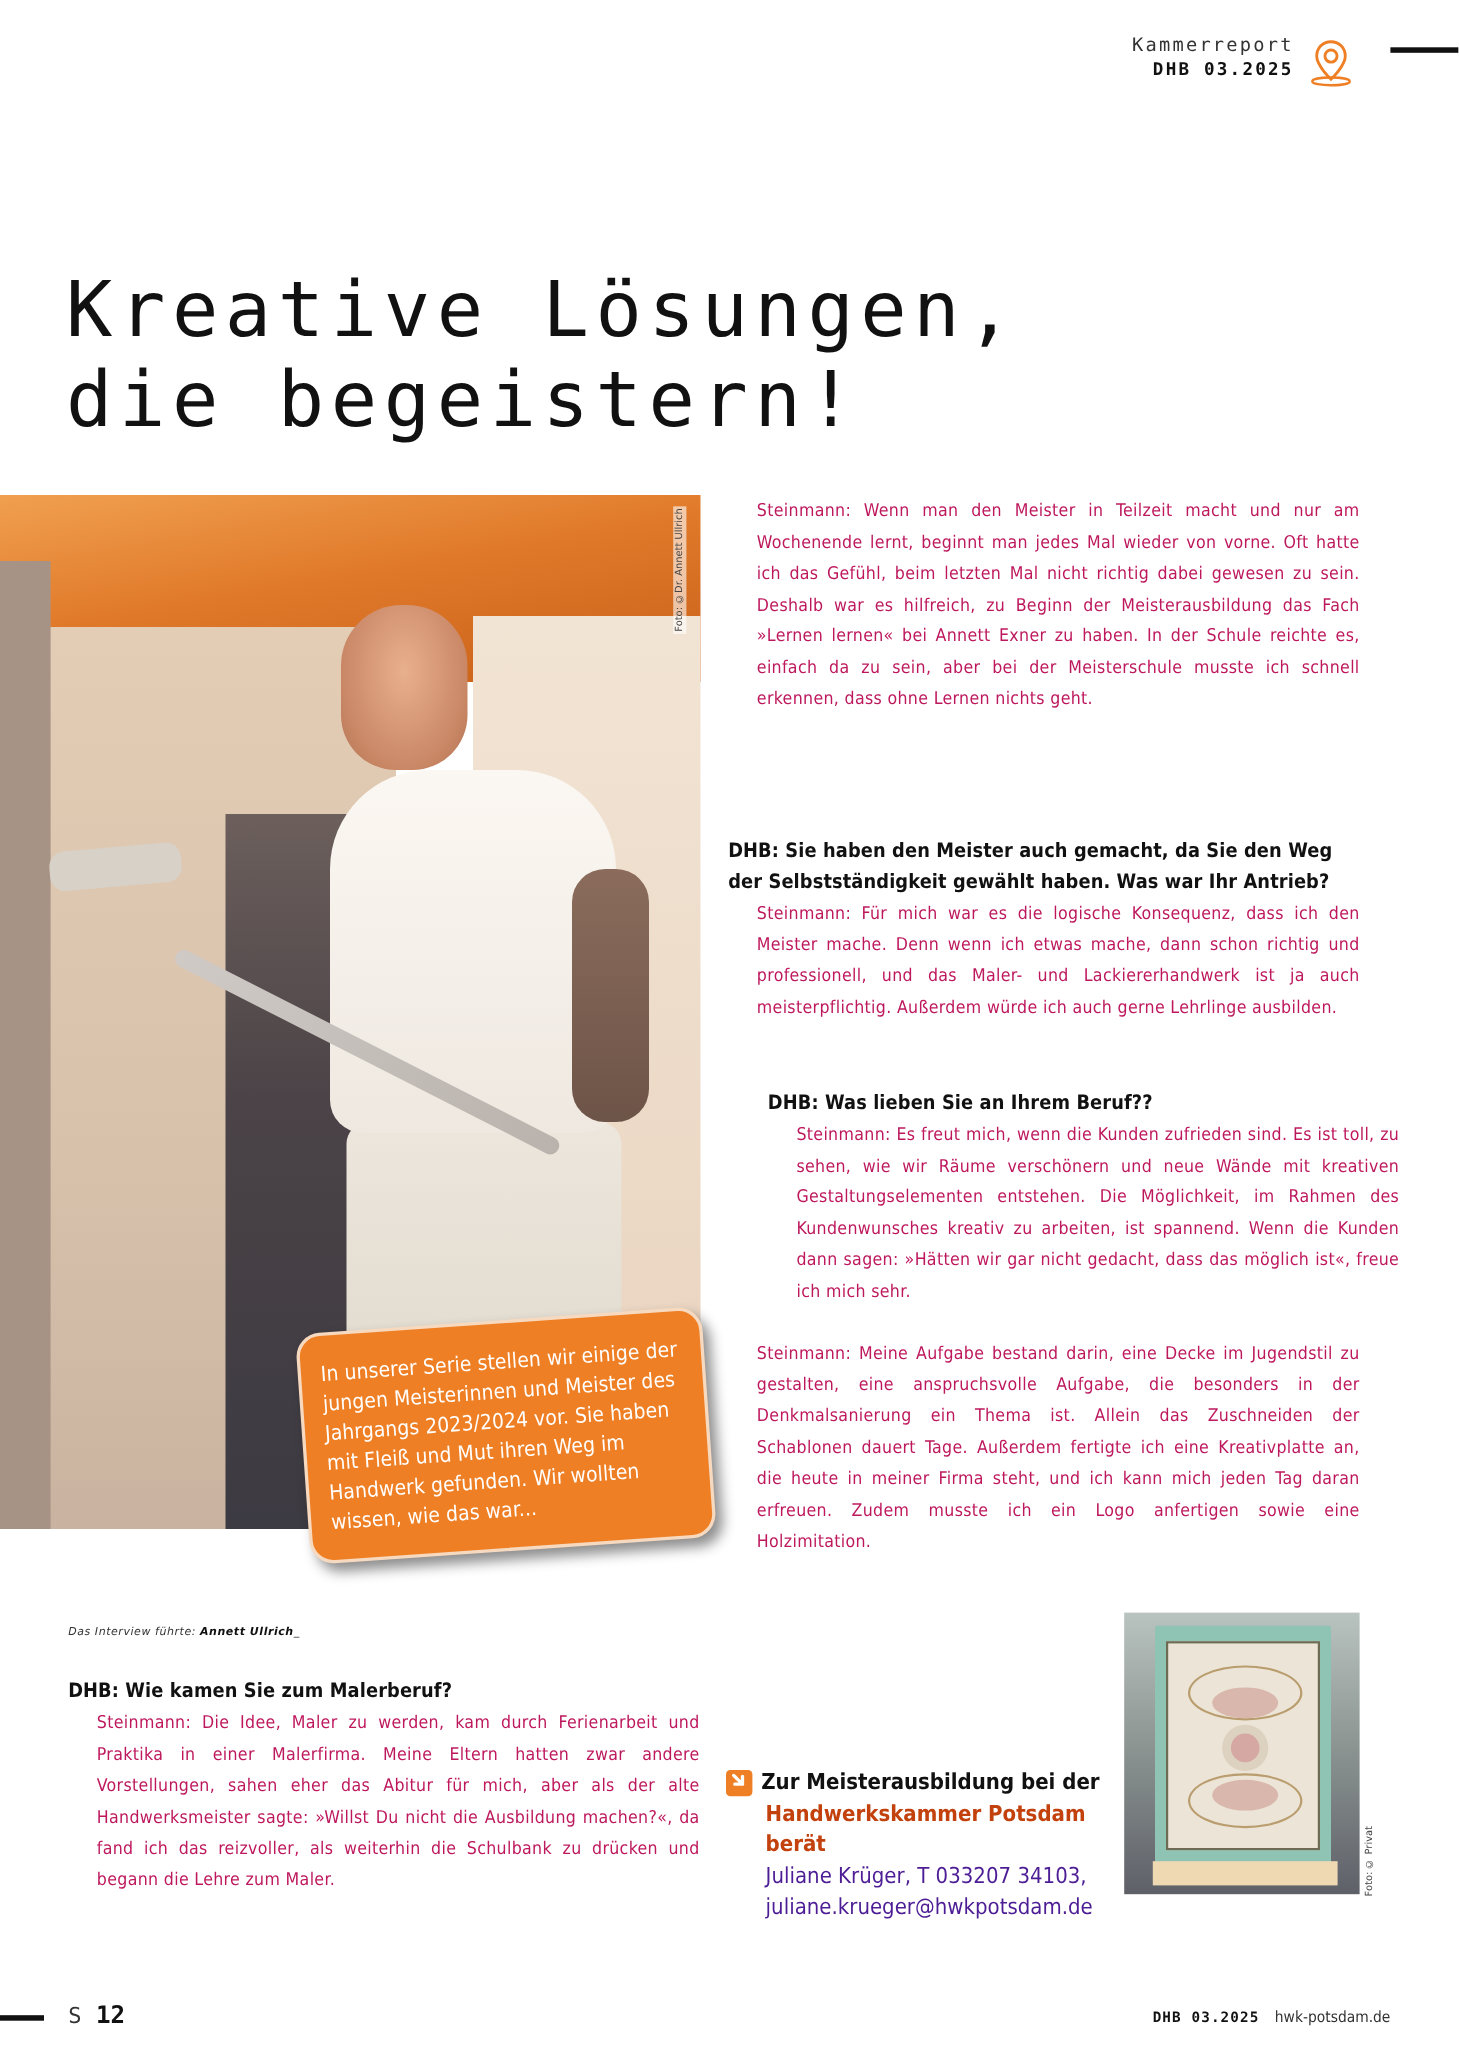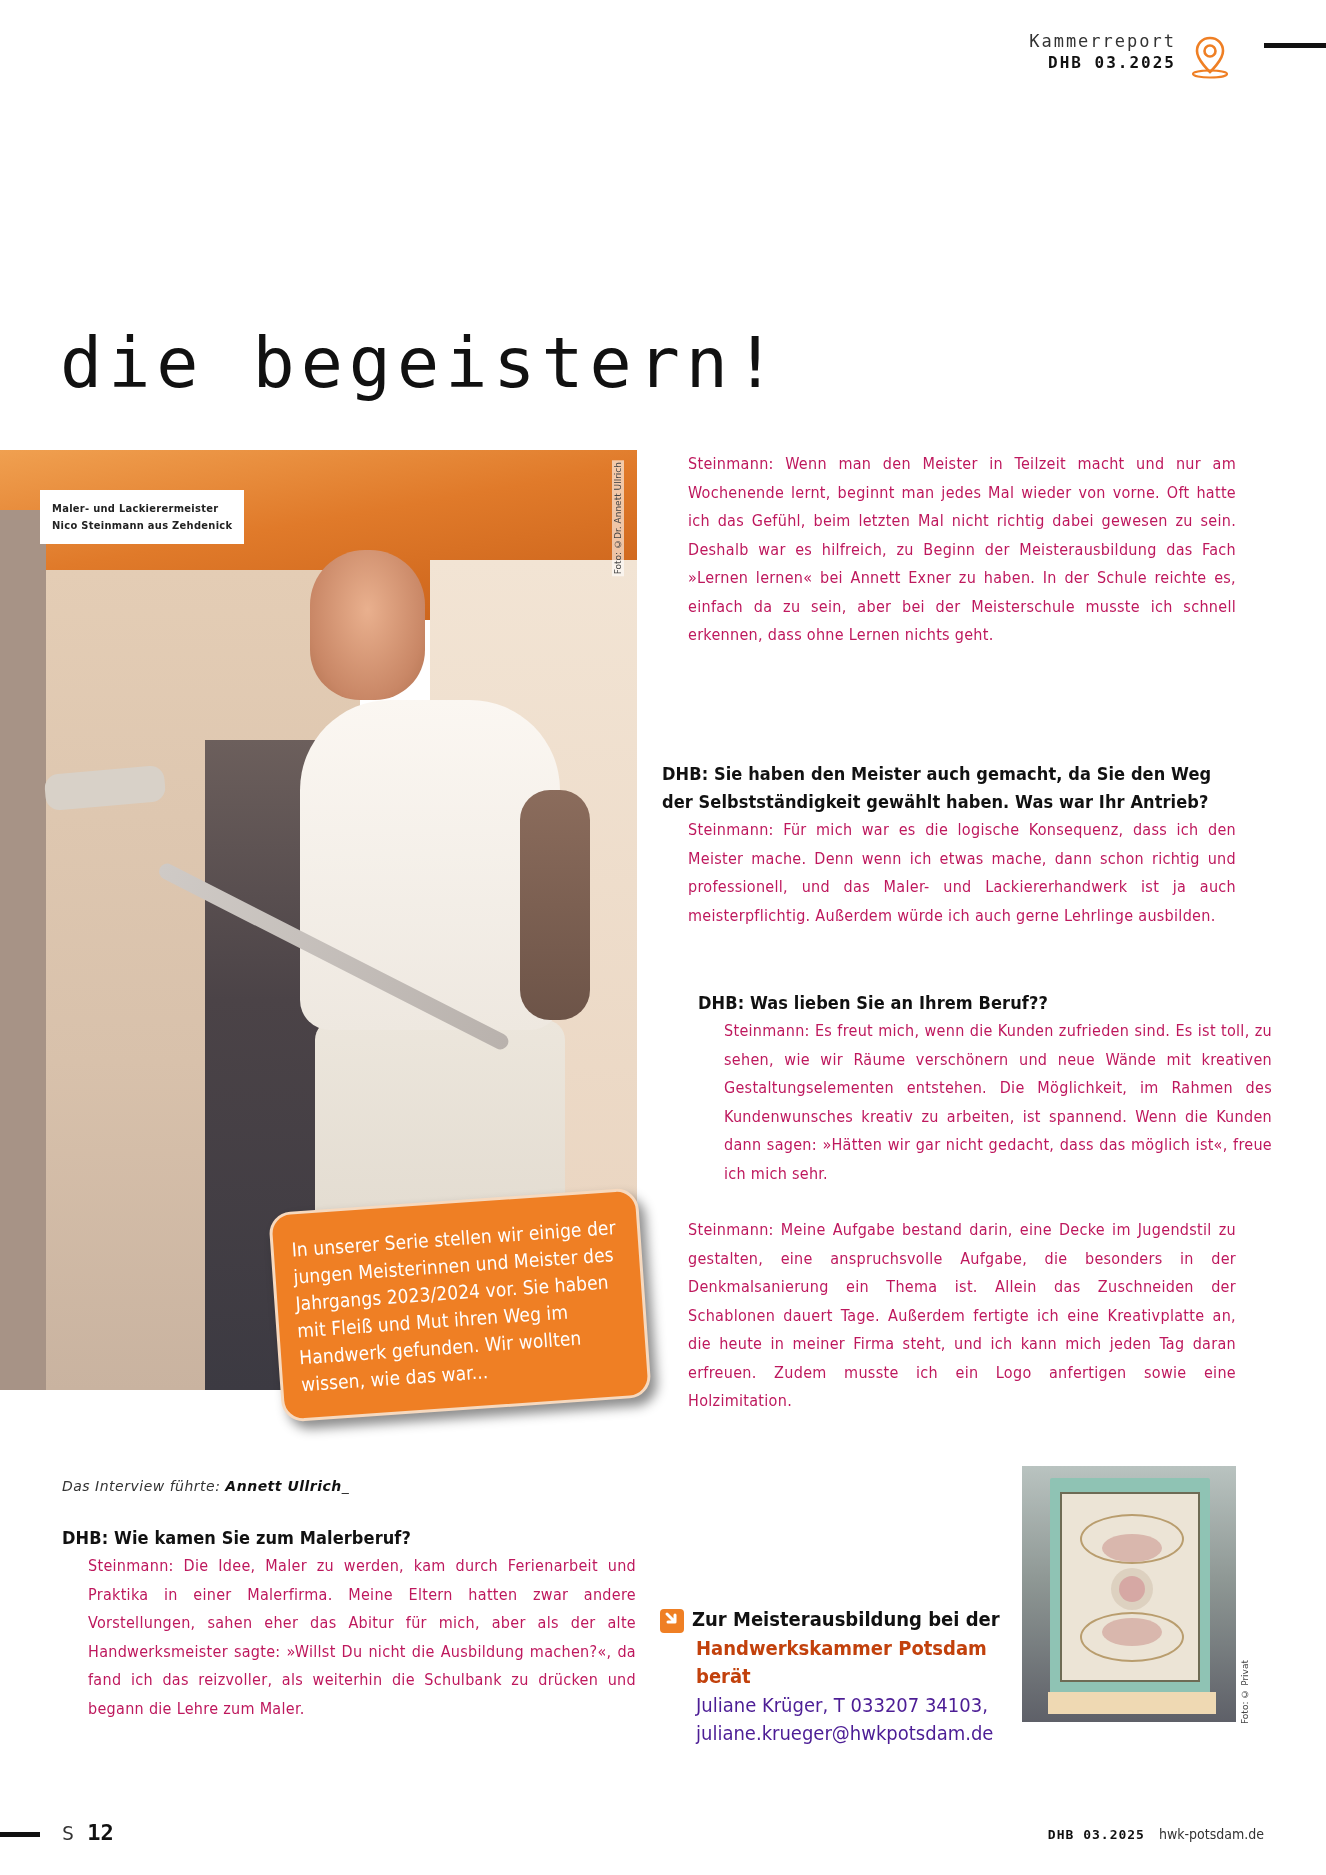--- a/index.html
+++ b/index.html
@@ -49,21 +49,21 @@
   .teaser { position: absolute; left: 275px; top: 1200px; width: 370px; height: 210px; background: #ef7f24; border: 3px solid #f6d9bf;
     border-radius: 22px; transform: rotate(-4deg); box-shadow: 6px 8px 12px rgba(0,0,0,0.45); padding: 22px 18px; }
   .teaser p { font-family: "DejaVu Sans Condensed", "DejaVu Sans", sans-serif; color: #fff; font-size: 19px; line-height: 27px; font-stretch: condensed; letter-spacing: 0.1px; }
 
   
   .qa { position: absolute; font-family: "DejaVu Sans Condensed", "DejaVu Sans", sans-serif; font-stretch: condensed; color: #1a1a1a; }
   .qa .q { font-weight: bold; font-size: 18px; line-height: 28px; color: #111; letter-spacing: 0.1px; }
   .qa .a { font-size: 16px; line-height: 28.5px; padding-left: 26px; text-align: justify; color: #be185d; letter-spacing: 0.3px; }
   .qa-right { left: 662px; width: 574px; }
 
-  .byline { position: absolute; left: 62px; top: 1478px; font-family: "DejaVu Sans", sans-serif; font-style: italic; font-size: 14px; color: #333; letter-spacing: 0.5px; }
+  .byline { position: absolute; left: 62px; top: 1478px; font-family: "DejaVu Sans", sans-serif; font-style: italic; font-size: 10px; color: #333; letter-spacing: 0.5px; }
   .byline b { font-weight: bold; color: #111; }
 
   
   .info { position: absolute; left: 660px; top: 1605px; width: 340px; font-family: "DejaVu Sans Condensed", "DejaVu Sans", sans-serif; font-stretch: condensed; font-size: 20px; line-height: 28.5px; }
   .info-icon { position: absolute; left: 0; top: 4px; width: 24px; height: 24px; background: #ef7f24; border-radius: 4px; }
   .info-icon svg { display: block; }
   .info .l1 { padding-left: 32px; font-weight: bold; color: #111; }
   .info .l2 { padding-left: 36px; font-weight: bold; color: #c2410c; }
   .info .l3, .info .l4 { padding-left: 36px; color: #4c1d95; }
 
@@ -94,40 +94,36 @@
   <div class="hdr-issue">DHB 03.2025</div>
 </div>
 <svg class="pin" viewBox="0 0 40 46">
   <path d="M20 4 C12 4 7 10 7 17 C7 26 20 38 20 38 C20 38 33 26 33 17 C33 10 28 4 20 4 Z" fill="none" stroke="#ef7f24" stroke-width="2.6"></path>
   <circle cx="20" cy="17" r="5.5" fill="none" stroke="#ef7f24" stroke-width="2.6"></circle>
   <ellipse cx="20" cy="40" rx="17" ry="3.5" fill="none" stroke="#ef7f24" stroke-width="2.2"></ellipse>
 </svg>
 <div class="hdr-rule"></div>
 
 <h1 class="title">
-  <br>
+  <span>Kreative Lösungen,</span><br>
   <span>die begeistern!</span>
 </h1>
 
 <div class="photo">
   <div class="ph-ceiling"></div>
   <div class="ph-wall"></div>
   <div class="ph-wall-left"></div>
   <div class="ph-dark"></div>
   <div class="ph-rightwall"></div>
   <div class="ph-roller-head"></div>
   <div class="ph-pants"></div>
   <div class="ph-person-shirt"></div>
   <div class="ph-arm"></div>
   <div class="ph-head"></div>
   <div class="ph-roller"></div>
-  <div class="ph-caption">
-    <div>Maler- und Lackierermeister</div>
-    <div>Nico Steinmann aus Zehdenick</div>
-  </div>
   <div class="ph-credit">Foto: ©Dr. Annett Ullrich</div>
 </div>
 
 <div class="teaser">
   <p>In unserer Serie stellen wir einige der jungen Meisterinnen und Meister des Jahrgangs 2023/2024 vor. Sie haben mit Fleiß und Mut ihren Weg im Handwerk gefunden. Wir wollten wissen, wie das war...</p>
 </div>
 
 <div class="qa qa-right" style="top:450px;">
   <div class="a">Steinmann: Wenn man den Meister in Teilzeit macht und nur am Wochenende lernt, beginnt man jedes Mal wieder von vorne. Oft hatte ich das Gefühl, beim letzten Mal nicht richtig dabei gewesen zu sein. Deshalb war es hilfreich, zu Beginn der Meisterausbildung das Fach »Lernen lernen« bei Annett Exner zu haben. In der Schule reichte es, einfach da zu sein, aber bei der Meisterschule musste ich schnell erkennen, dass ohne Lernen nichts geht.</div>
 </div>

